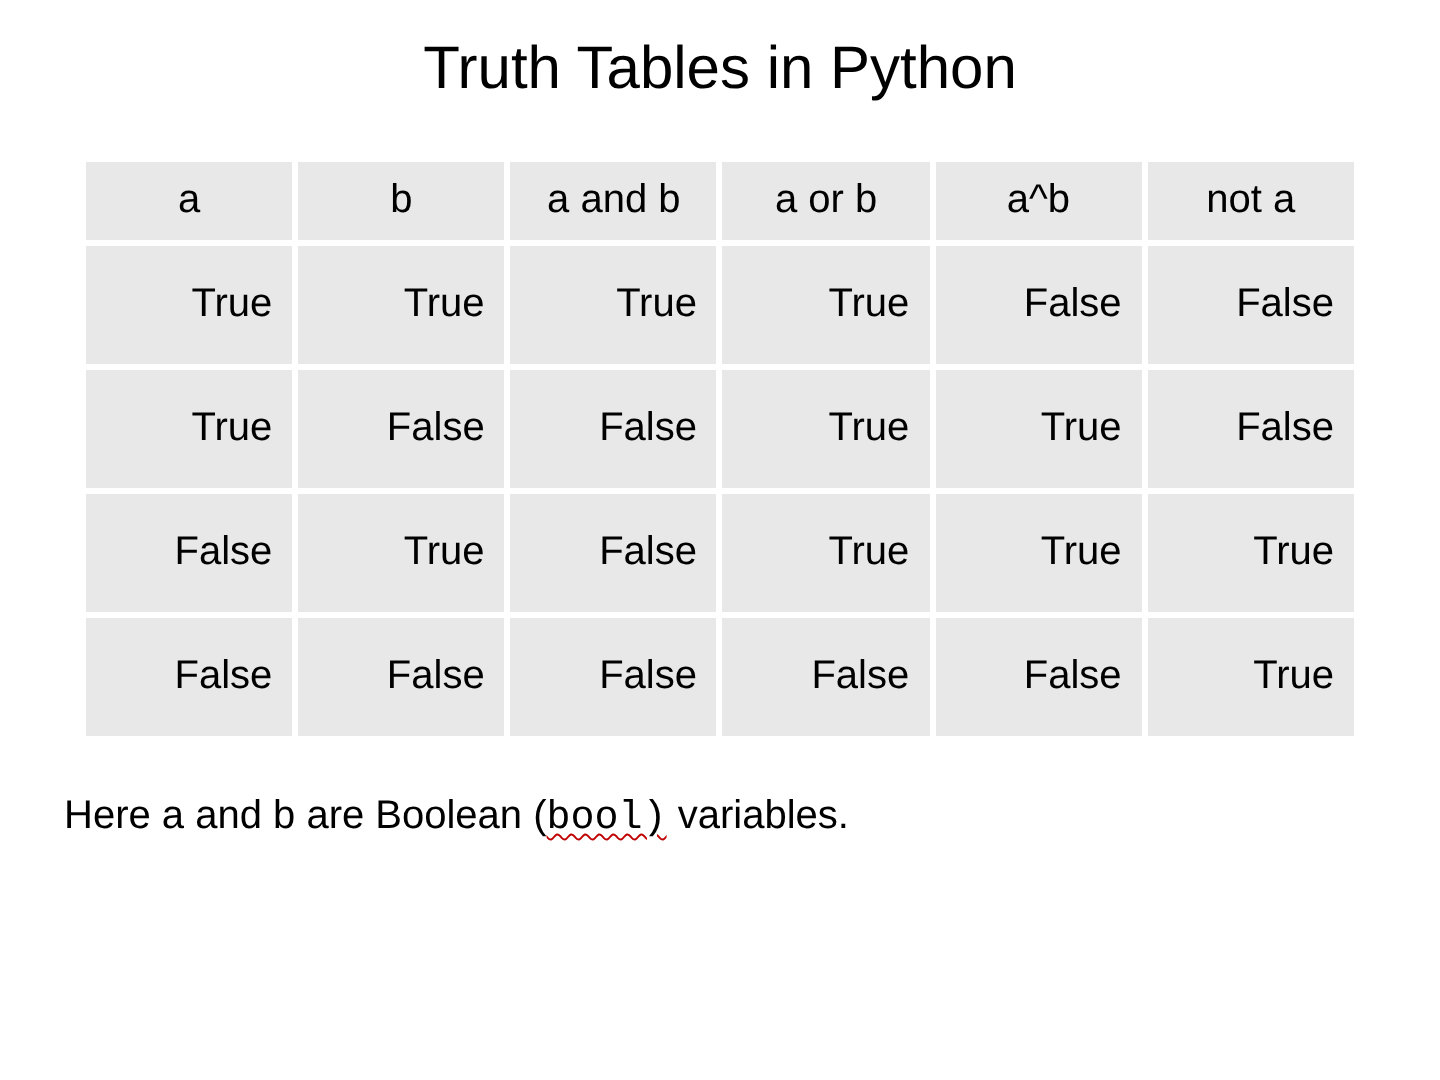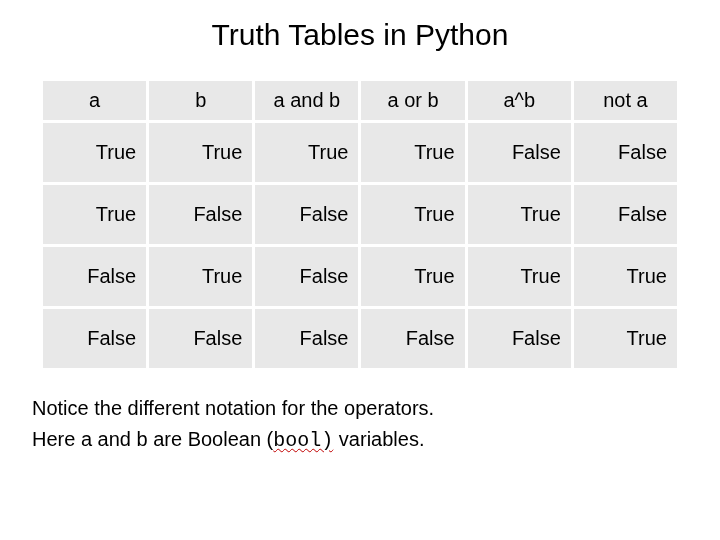--- a/index.html
+++ b/index.html
@@ -105,18 +105,17 @@
         <td>False</td>
         <td>False</td>
         <td>False</td>
         <td>False</td>
         <td>False</td>
         <td>True</td>
       </tr>
     </tbody>
   </table>
 
-  <p class="caption">Notice the different notation for the operators.</p>
   <p class="caption">
     <span>Here a and b are Boolean (</span><span class="mono wavy">bool)</span><span> variables.</span>
   </p>
 
 </div>
 
 </body></html>

